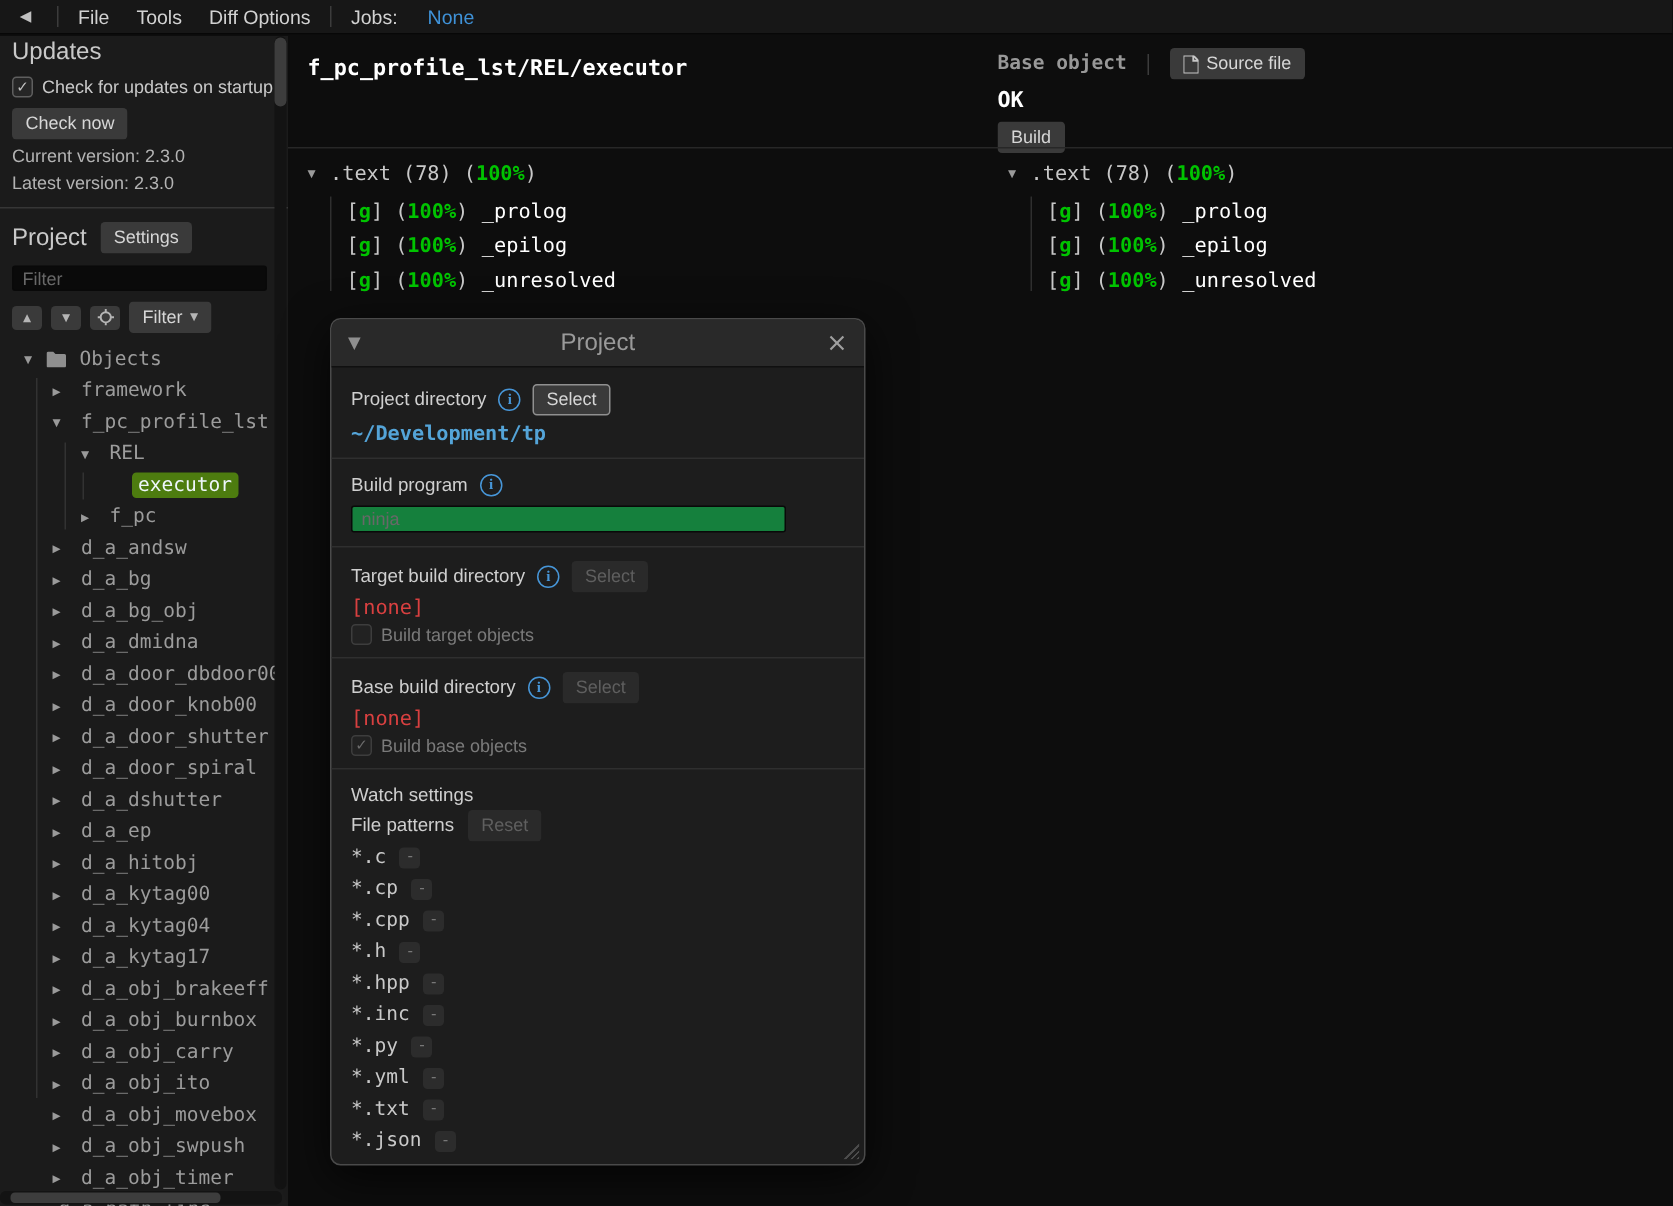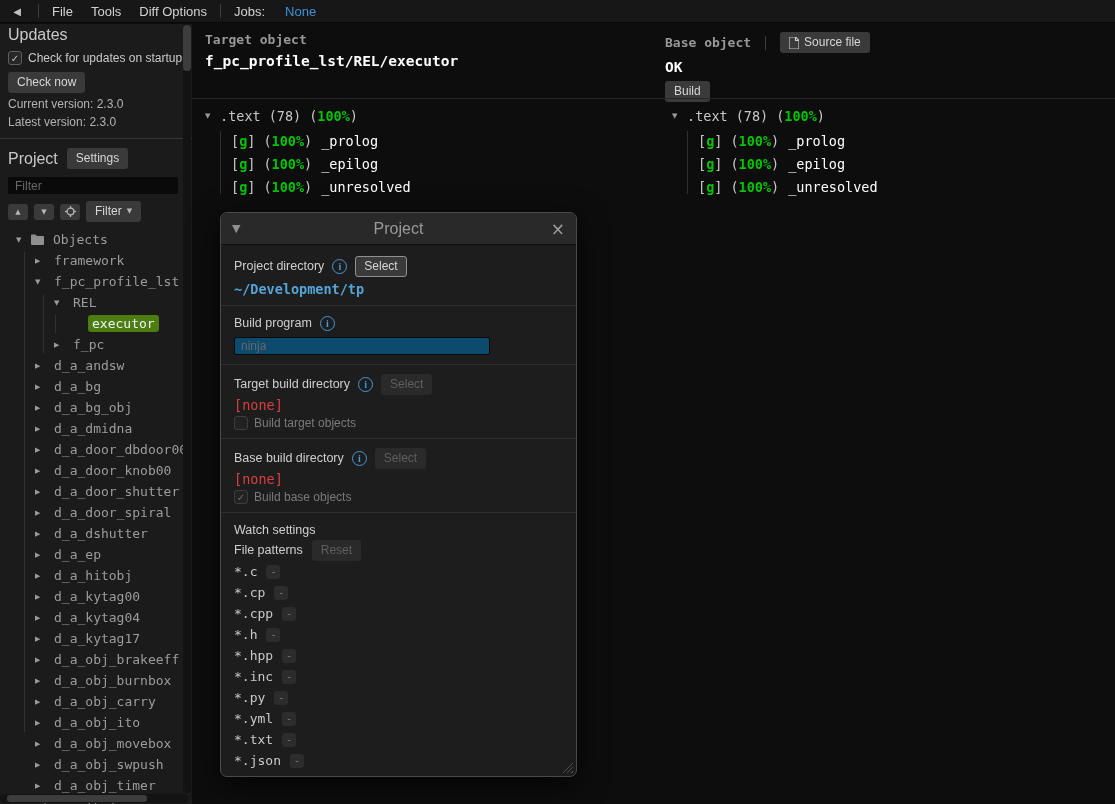--- a/index.html
+++ b/index.html
@@ -123,21 +123,21 @@
   .info {
     width:15px; height:15px; border:1.5px solid #4796d8; border-radius:50%;
     color:#4796d8; font-size:10px; font-weight:700;
     display:inline-flex; align-items:center; justify-content:center;
     font-family:"Liberation Serif",serif; flex:0 0 auto;
   }
   .info::after { content:"i"; }
   .sep { height:1px; background:#2f2f2f; margin:8px -13px; }
   .val-path { font-family:"DejaVu Sans Mono",monospace; font-size:13.5px; font-weight:700; color:#54a4d8; margin:3px 0 1px 0; }
   .val-none { font-family:"DejaVu Sans Mono",monospace; font-size:13.5px; color:#d84040; margin:2px 0 1px 0; }
-  #build-input { width:256px; height:18px; margin:5px 0 1px 0; background:#0c4a6e; }
+  #build-input { width:290px; height:18px; margin:5px 0 1px 0; background:#15803d; }
   .watch-hdr { height:18px; display:flex; align-items:center; }
   .fp-row { display:flex; align-items:center; gap:9px; height:22px; }
   .prow { display:flex; align-items:center; gap:9px; height:21px; }
   .pname { font-family:"DejaVu Sans Mono",monospace; font-size:13px; color:#c9c9c9; }
   .pminus {
     min-width:14px; height:14px; background:#2c2c2c; border-radius:3px;
     color:#787878; font-size:11px; display:inline-flex; align-items:center; justify-content:center;
     padding:0 3px; line-height:1;
   }
   .rz {
@@ -347,21 +347,20 @@
       </div>
   </div>
   <div class="vtrack"></div>
   <div class="vthumb"></div>
   <div class="htrack"></div>
   <div class="hthumb"></div>
 </div>
 
 <div id="main">
   <div id="target-col">
-    <div class="pane-label">Target object</div>
     <div class="pane-path">f_pc_profile_lst/REL/executor</div>
   </div>
 
   <div id="base-col">
     <div class="base-hdr">
       <span class="pane-label">Base object</span>
       <span class="vsep"></span>
       <span class="btn">
         <svg width="10" height="12" viewBox="0 0 10 12">
           <path d="M0 0 L6.5 0 L10 3.5 L10 12 L0 12 Z" fill="none" stroke="#c8c8c8" stroke-width="1.2"></path>

